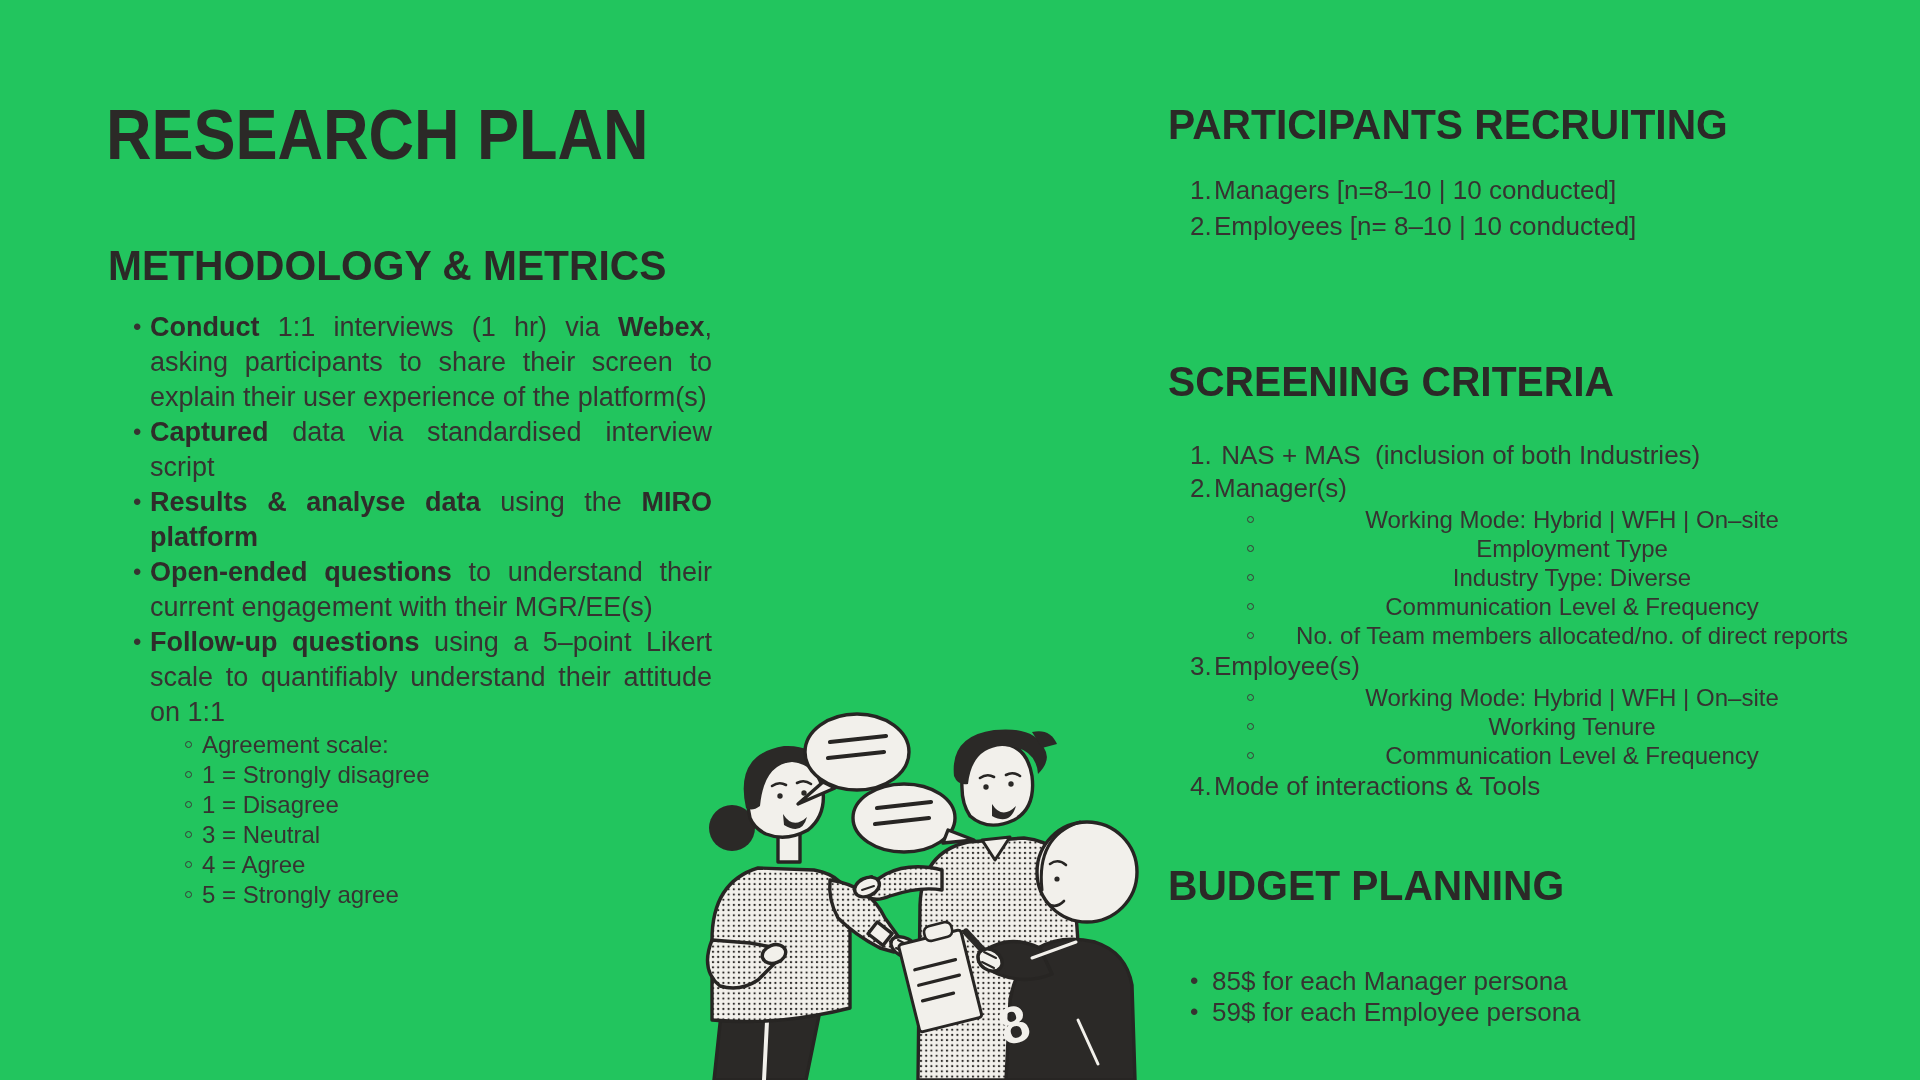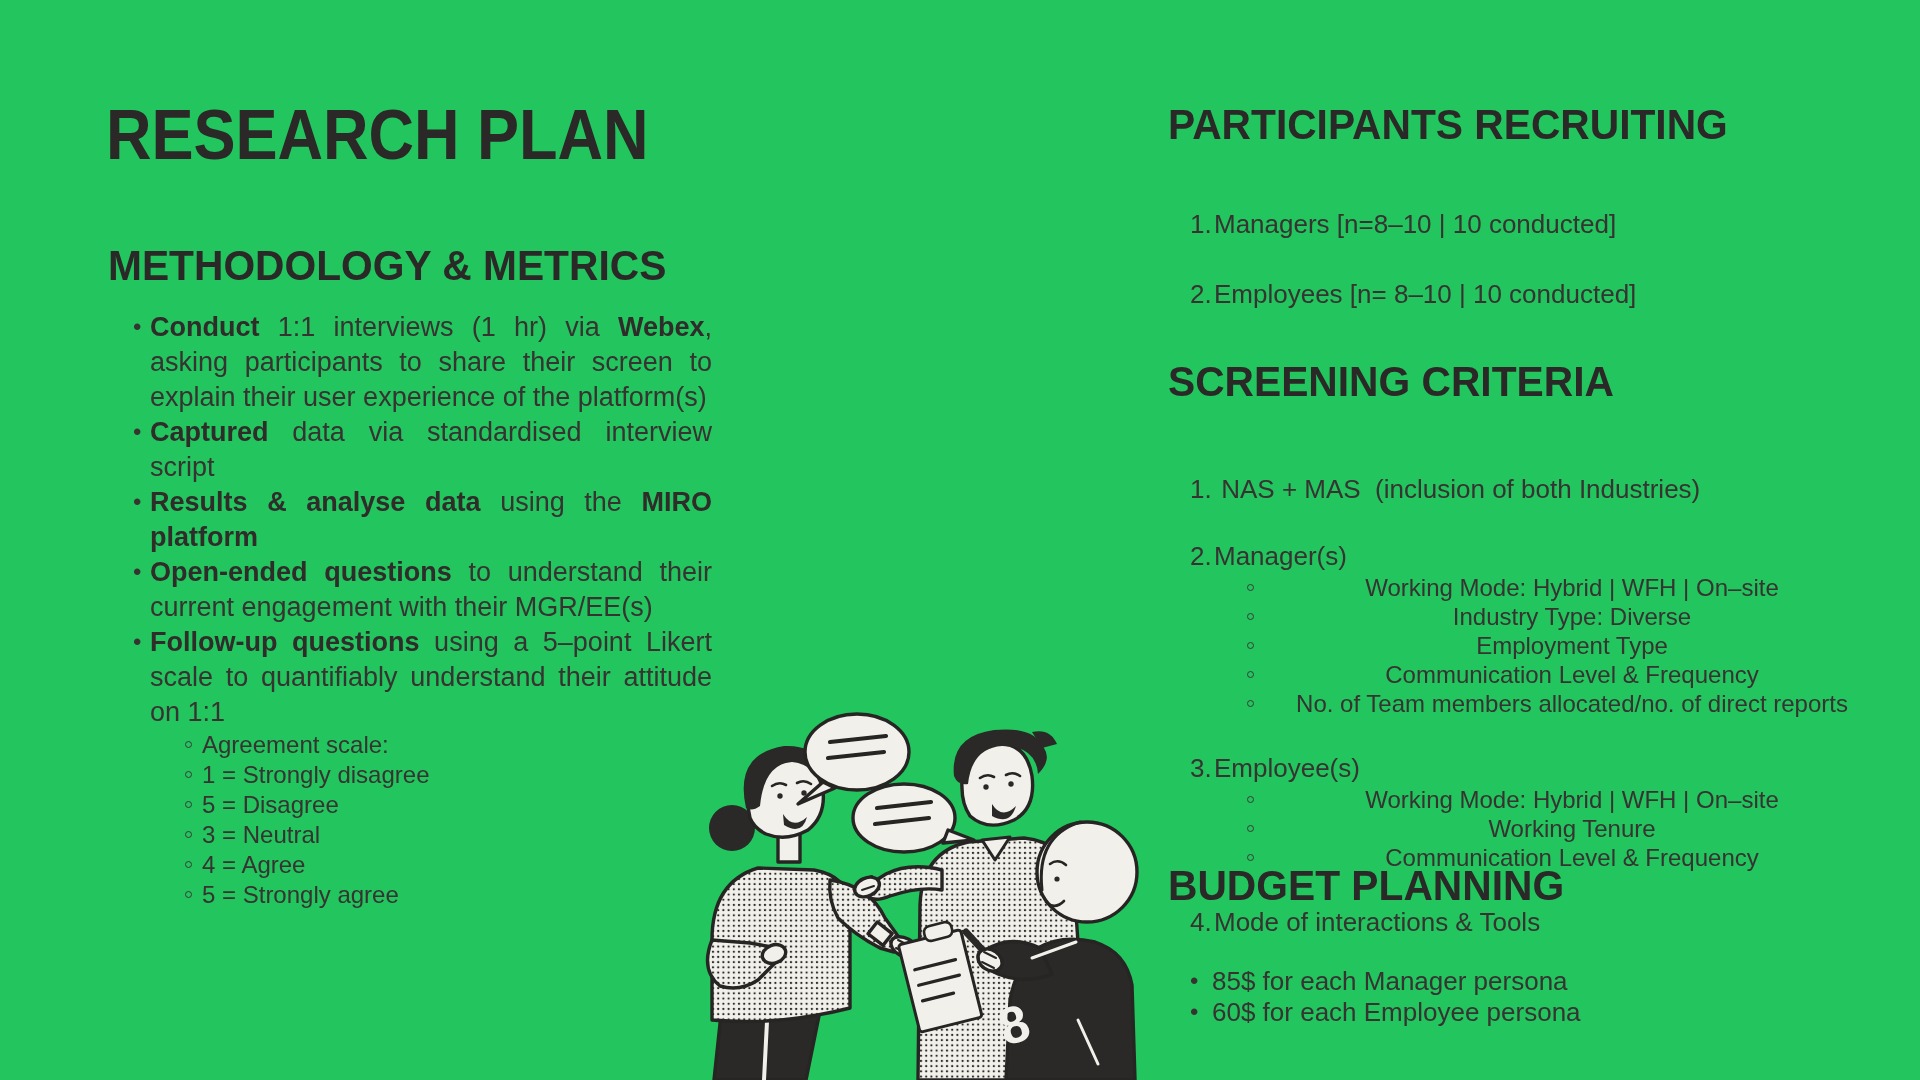--- a/index.html
+++ b/index.html
@@ -30,21 +30,21 @@
   b{font-weight:700;color:#2f2c2a;}
   
   .sublist{margin-left:35px;font-size:24px;line-height:30px;text-align:left;}
   .sublist > li{padding-left:17px;}
   .sublist > li::before{
     content:"";position:absolute;left:0;top:11px;width:7px;height:7px;
     border:1.6px solid #3c3936;border-radius:50%;box-sizing:border-box;
   }
   
   .num{counter-reset:n;font-size:26px;line-height:36px;}
-  .num > li{counter-increment:n;padding-left:24px;margin-top:34px;}
+  .num > li{counter-increment:n;padding-left:24px;}
   .num > li::before{
     content:counter(n) ".";position:absolute;left:0;top:0;
   }
   .s-num{line-height:33px;}
   .s-num .sublist{margin-left:33px;line-height:29px;text-align:center;}
   .p-num .sublist{margin-left:33px;line-height:31px;}
   
   .b-list{font-size:26px;line-height:31px;margin-top:36px;}
   .b-list > li{padding-left:22px;}
   .b-list > li::before{
@@ -68,55 +68,55 @@
 
   <div class="abs h2 m-head">METHODOLOGY &amp; METRICS</div>
   <ul class="abs m-list">
       <li><b>Conduct</b><span> 1:1 interviews (1 hr) via </span><b>Webex</b><span>, asking participants to share their screen to explain their user experience of the platform(s)</span></li>
       <li><b>Captured</b><span> data via standardised interview script</span></li>
       <li><b>Results &amp; analyse data</b><span> using the </span><b>MIRO platform</b></li>
       <li><b>Open-ended questions</b><span> to understand their current engagement with their MGR/EE(s)</span></li>
       <li><b>Follow-up questions</b><span> using a 5–point Likert scale to quantifiably understand their attitude on 1:1</span><ul class="sublist">
           <li>Agreement scale:</li>
           <li>1 = Strongly disagree</li>
-          <li>5 = Disagree</li>
+          <li>1 = Disagree</li>
           <li>3 = Neutral</li>
           <li>4 = Agree</li>
           <li>5 = Strongly agree</li>
         </ul></li>
     </ul>
 
   <div class="abs h2 p-head">PARTICIPANTS RECRUITING</div>
   <ol class="abs num p-num p-listpos">
       <li><span>Managers [n=8–10 | 10 conducted]</span></li>
       <li><span>Employees [n= 8–10 | 10 conducted]</span></li>
     </ol>
 
   <div class="abs h2 s-head">SCREENING CRITERIA</div>
   <ol class="abs num s-num s-listpos">
       <li><span>&nbsp;NAS + MAS&nbsp; (inclusion of both Industries)</span></li>
       <li><span>Manager(s)</span><ul class="sublist">
           <li>Working Mode: Hybrid | WFH | On–site</li>
+          <li>Employment Type</li>
           <li>Industry Type: Diverse</li>
-          <li>Employment Type</li>
           <li>Communication Level &amp; Frequency</li>
           <li>No. of Team members allocated/no. of direct reports</li>
         </ul></li>
       <li><span>Employee(s)</span><ul class="sublist">
           <li>Working Mode: Hybrid | WFH | On–site</li>
           <li>Working Tenure</li>
           <li>Communication Level &amp; Frequency</li>
         </ul></li>
       <li><span>Mode of interactions &amp; Tools</span></li>
     </ol>
 
   <div class="abs h2 b-head">BUDGET PLANNING</div>
   <ul class="abs b-list b-listpos">
       <li><span>85$ for each Manager persona</span></li>
-      <li><span>60$ for each Employee persona</span></li>
+      <li><span>59$ for each Employee persona</span></li>
     </ul>
 
   <svg class="abs illu" viewBox="0 0 460 390" xmlns="http://www.w3.org/2000/svg">
     <defs>
       <pattern id="dots" width="5.2" height="5.2" patternUnits="userSpaceOnUse">
         <rect width="5.2" height="5.2" fill="#f2f0eb"></rect>
         <circle cx="1.8" cy="1.8" r="1.12" fill="#2b2927"></circle>
       </pattern>
     </defs>
     <g stroke="#272523" stroke-width="3.4" fill="none" stroke-linecap="round" stroke-linejoin="round">

